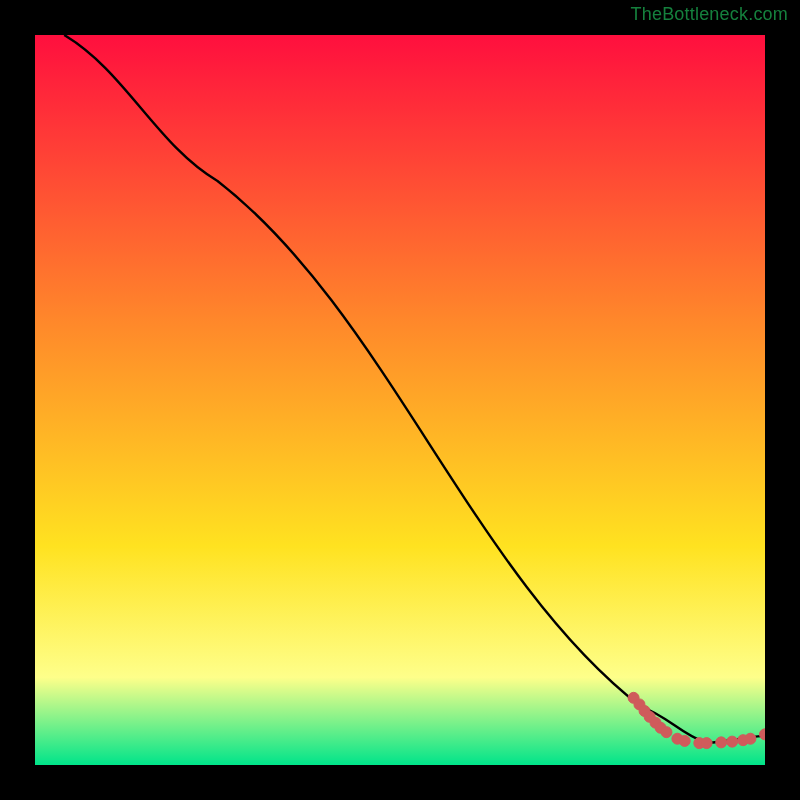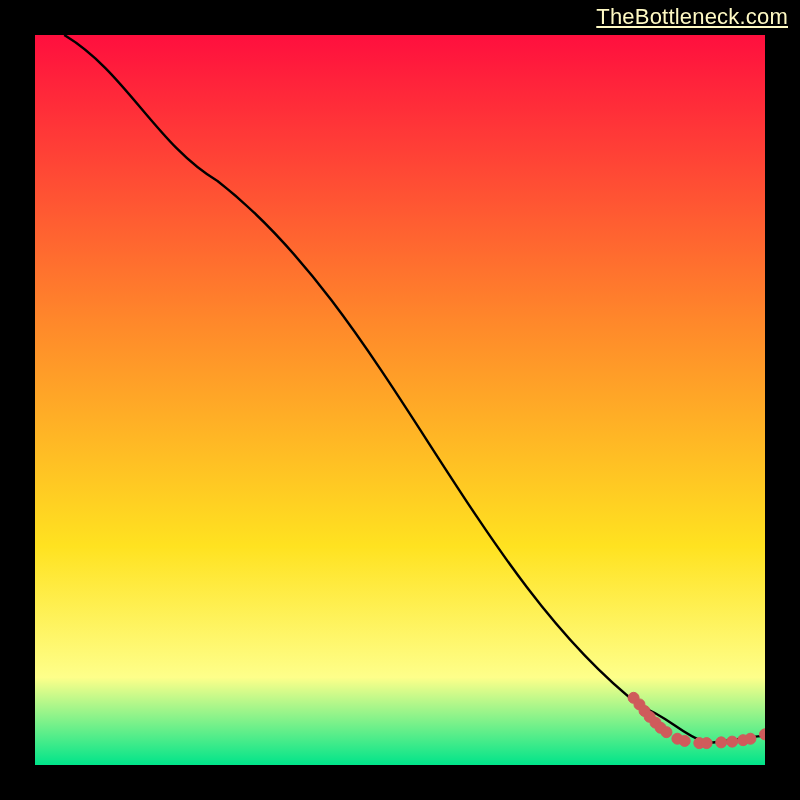--- a/index.html
+++ b/index.html
@@ -13,26 +13,25 @@
   }
   .frame {
     width: 800px;
     height: 800px;
     position: relative;
   }
   .watermark {
     position: absolute;
     top: 4px;
     right: 12px;
-    color: #fef9c3;
-    font-size: 22px;
+    color: #15803d;
+    font-size: 18px;
     font-weight: 400;
     letter-spacing: 0.2px;
     user-select: none;
-    text-decoration: underline;
   }
   .plot-area {
     position: absolute;
     left: 35px;
     top: 35px;
     width: 730px;
     height: 730px;
   }
   .plot-area svg {
     display: block;

